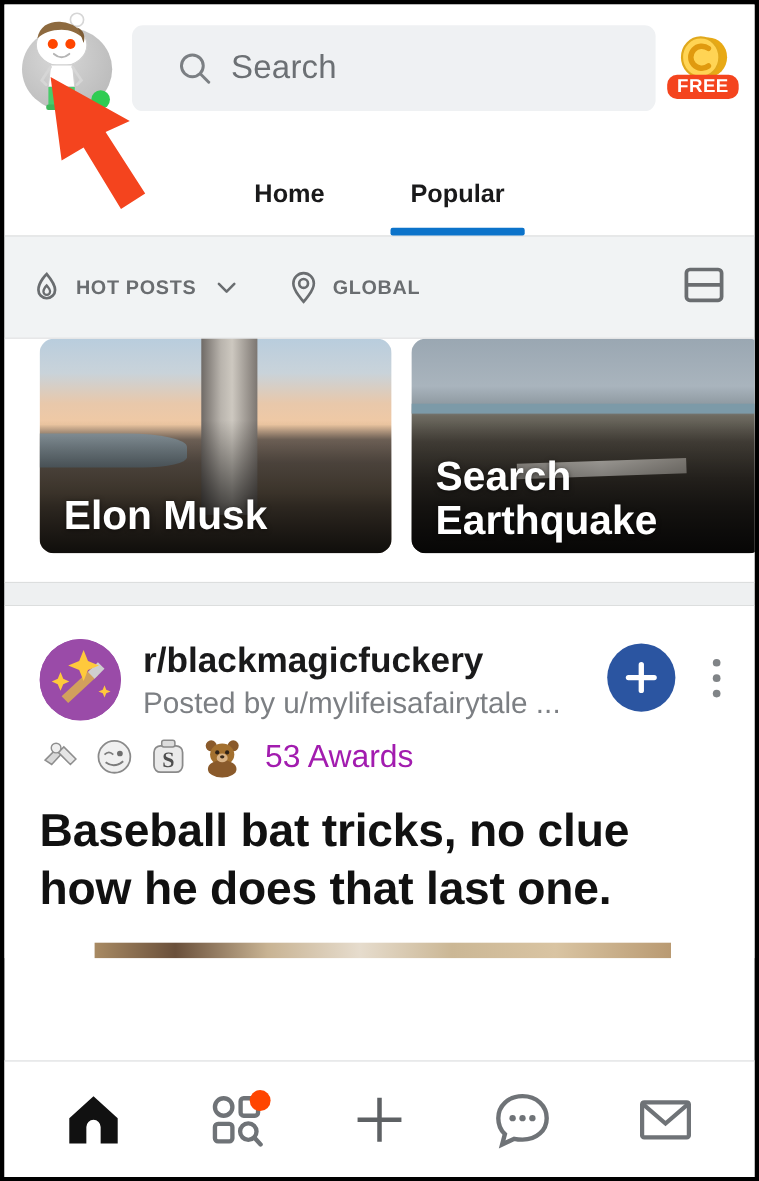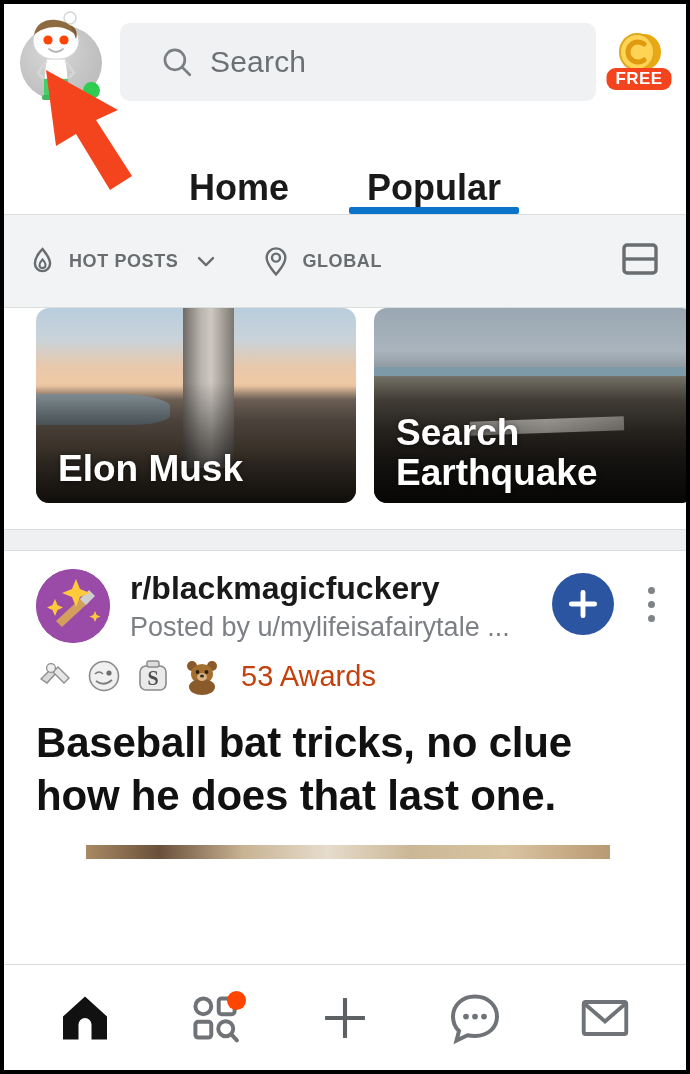--- a/index.html
+++ b/index.html
@@ -89,23 +89,23 @@
     display:flex;
     justify-content:center;
     align-items:flex-end;
     height:94px;
     background:#fff;
     gap:34px;
     padding-bottom:0;
   }
   .tab {
     position:relative;
-    font-size:36px;
-    font-weight:bold;
-    padding:0 22px 5px;
+    font-size:23px;
+    font-weight:bold;
+    padding:0 22px 24px;
     color:#1a1a1b;
   }
   .tab.inactive { color:#1a1a1b; font-weight:bold; }
   .tab .underline {
     position:absolute;
     left:4px; right:4px; bottom:0;
     height:7px;
     background:#0c73ca;
     border-radius:2px;
   }
@@ -204,21 +204,21 @@
     background:#7c9aa8;
   }
   .art-iceland .road {
     position:absolute; left:30%; top:57%; width:48%; height:7%;
     background:linear-gradient(to right, #b9b4ac, #d6d2cb, #a9a49c);
     transform:rotate(-2deg);
   }
 
   
   .gap-band { height:22px; background:#eef0f1; border-top:1px solid #dcdede; border-bottom:1px solid #dcdede; }
-  .post { background:#fff; padding:18px 0 0; }
+  .post { background:#fff; padding:30px 0 0; }
   .post-head {
     display:flex;
     align-items:flex-start;
     padding:0 18px 0 32px;
     gap:20px;
   }
   .sub-avatar {
     width:74px; height:74px;
     border-radius:50%;
     background:#9a4ba8;
@@ -261,21 +261,21 @@
 
   .awards {
     display:flex;
     align-items:center;
     gap:11px;
     padding:14px 0 0 32px;
   }
   .award-ico { width:38px; height:38px; flex:0 0 38px; }
   .awards-count {
     font-size:29px;
-    color:#c2410c;
+    color:#a21caf;
     margin-left:9px;
   }
   .post-title {
     font-size:42px;
     font-weight:bold;
     color:#111;
     line-height:1.26;
     padding:22px 34px 0 32px;
     letter-spacing:-.2px;
   }

